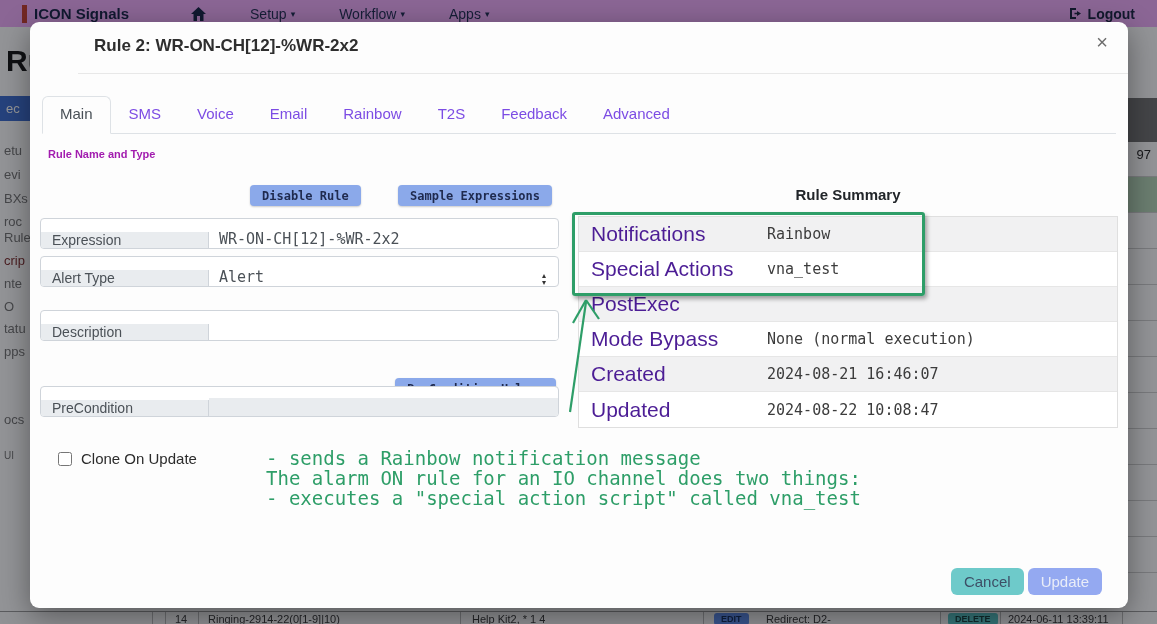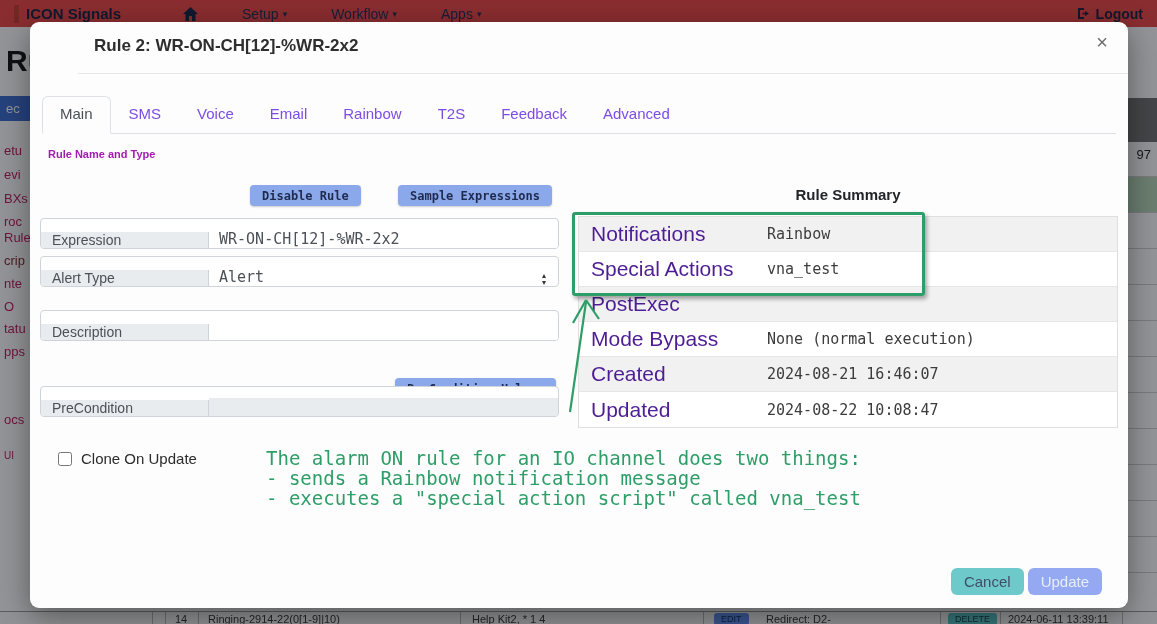--- a/index.html
+++ b/index.html
@@ -1,44 +1,44 @@
 <!DOCTYPE html>
 <html style="--accent_purple: #7c4ce4; --button_blue: #8ba9ea; --annotation_green: #2e9e68; --cancel_teal: #6ecaca; --update_blue: #94a9f1; --navbar_blue: #a9b5d1; --selected_item_blue: #3a6bd0; --brand_red: #c43b2c;"><head>
 <meta charset="utf-8">
 <style>
   * { margin:0; padding:0; box-sizing:border-box; }
   body { font-family:"Liberation Sans", sans-serif; background:#222; }
   .stage { position:relative; width:1157px; height:624px; overflow:hidden; background:#ffffff; }
 
   
   .bg-layer { position:absolute; inset:0; background:#fff; }
-  .navbar { position:absolute; top:0; left:0; right:0; height:27px; background:#ef4444;
-            display:flex; align-items:center; padding:0 14px; color:#16224a; }
+  .navbar { position:absolute; top:0; left:0; right:0; height:27px; background:#f0abfc;
+            display:flex; align-items:center; padding:0 22px; color:#16224a; }
   .brand { display:flex; align-items:center; gap:7px; font-size:15px; font-weight:bold; color:#121f44; }
   .brand-bar { width:5px; height:18px; background:#c43b2c; }
   .nav-home { margin-left:62px; display:flex; align-items:center; }
   .nav-item { margin-left:44px; font-size:14px; color:#1b2850; display:flex; align-items:center; gap:4px; }
   .caret { font-size:9px; }
   .nav-logout { margin-left:auto; font-size:14px; color:#141f3f; display:flex; align-items:center; gap:5px; font-weight:600; }
 
-  .bg-frag { position:absolute; left:4px; font-size:13px; color:#be185d; white-space:nowrap; }
+  .bg-frag { position:absolute; left:4px; font-size:13px; color:#737373; white-space:nowrap; }
   .bg-title { position:absolute; left:6px; top:44px; font-size:30px; font-weight:bold; color:#101010; }
   .bg-selected { position:absolute; left:0; top:96px; width:57px; height:25px; background:#3a6bd0;
                  color:#fff; font-size:13px; line-height:25px; padding-left:6px; }
 
   .bg-right-head { position:absolute; right:0; top:98px; width:29px; height:44px; background:#6f6f6f; }
   .bg-right-count { position:absolute; right:6px; top:147px; font-size:13px; color:#222; }
   .bg-rline { position:absolute; right:0; width:29px; height:0; border-top:1px solid #cfcfcf; }
   .bg-green-row { position:absolute; right:0; top:177px; width:29px; height:35px; background:#b7d7b8; }
 
   .bg-bottomrow { position:absolute; left:0; right:0; bottom:0; height:13px; background:#fcfcfc;
                   border-top:1px solid #9a9a9a; font-size:11px; color:#333; }
   .bg-cell { position:absolute; top:1px; white-space:nowrap; overflow:hidden; }
   .bg-vline { position:absolute; top:0; bottom:0; width:0; border-left:1px solid #bbb; }
-  .badge { display:inline-block; border-radius:3px; font-size:9px; font-weight:normal; padding:1px 7px; }
+  .badge { display:inline-block; border-radius:3px; font-size:9px; font-weight:bold; padding:1px 7px; }
   .badge-edit { background:#5c8cf0; color:#0e2a5c; }
   .badge-delete { background:#54c6c6; color:#123c3c; }
 
   .backdrop { position:absolute; inset:0; background:rgba(15,18,24,0.45); }
 
   
   .modal { position:absolute; left:30px; top:22px; width:1098px; height:586px; background:#fdfdfd;
            border-radius:9px; box-shadow:0 8px 30px rgba(0,0,0,0.4); }
   .modal-header { position:absolute; top:0; left:0; right:0; height:52px; border-bottom:1px solid #e8e8e8;margin-left:48px; }
   .modal-title { position:absolute; left:16px; top:14px; font-size:17px; font-weight:600; color:#2e2e2e; }
@@ -278,22 +278,22 @@
     </div>
 
     <div class="green-rect"></div>
     <svg class="green-arrow" width="64" height="128" viewBox="0 0 64 128">
       <line x1="22" y1="122" x2="38" y2="12" stroke="#2e9e68" stroke-width="2.2"></line>
       <line x1="38" y1="10" x2="25" y2="33" stroke="#2e9e68" stroke-width="2.2"></line>
       <line x1="38" y1="10" x2="51" y2="29" stroke="#2e9e68" stroke-width="2.2"></line>
     </svg>
 
     <div class="annotation">
+      <div>- sends a Rainbow notification message</div>
       <div>The alarm ON rule for an IO channel does two things:</div>
-      <div>- sends a Rainbow notification message</div>
       <div>- executes a "special action script" called vna_test</div>
     </div>
 
     <div class="modal-footer">
       <button class="btn-cancel">Cancel</button>
       <button class="btn-update">Update</button>
     </div>
   </div>
 
 </div>

